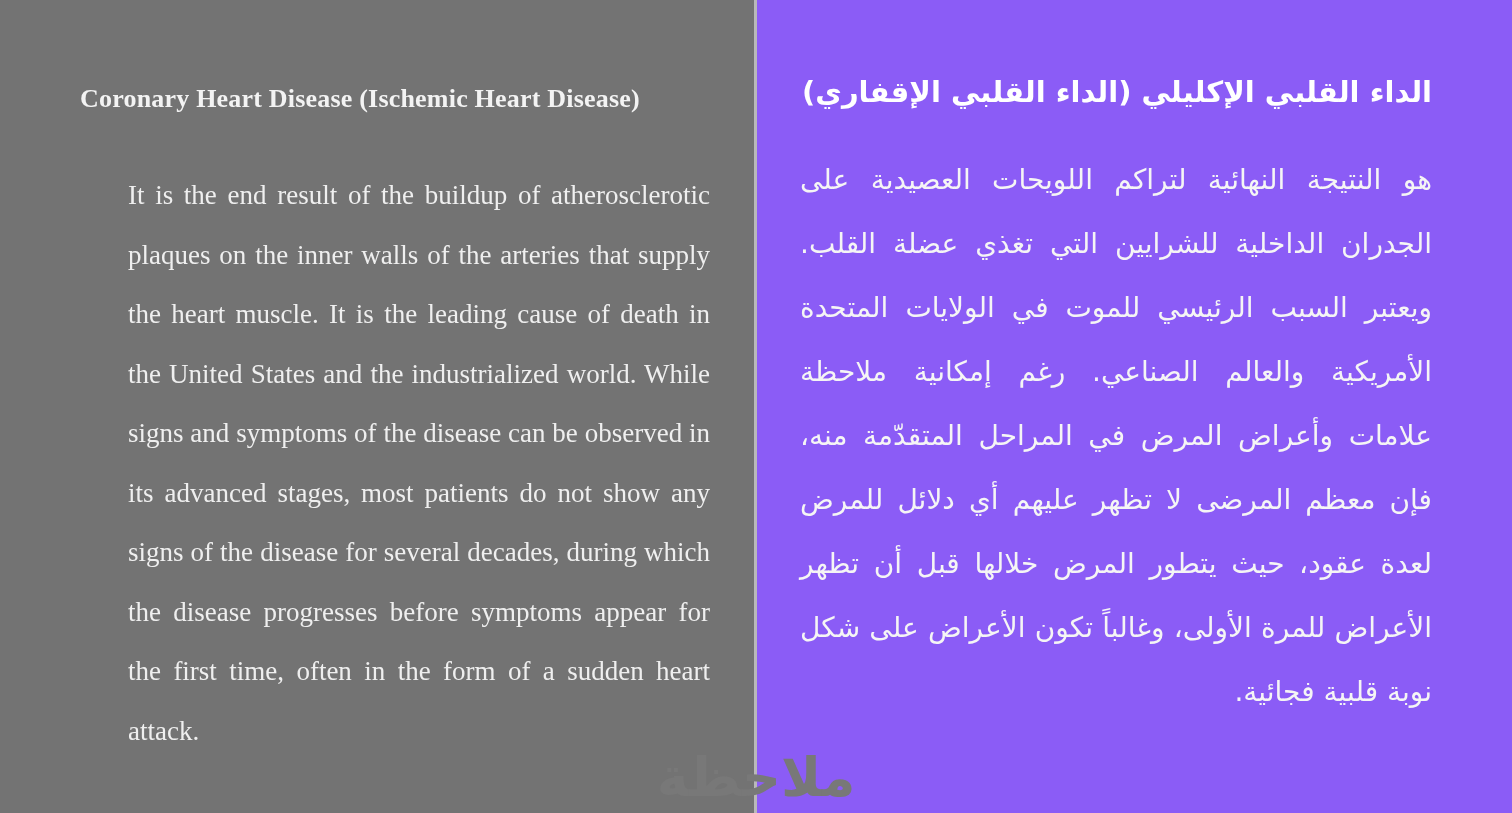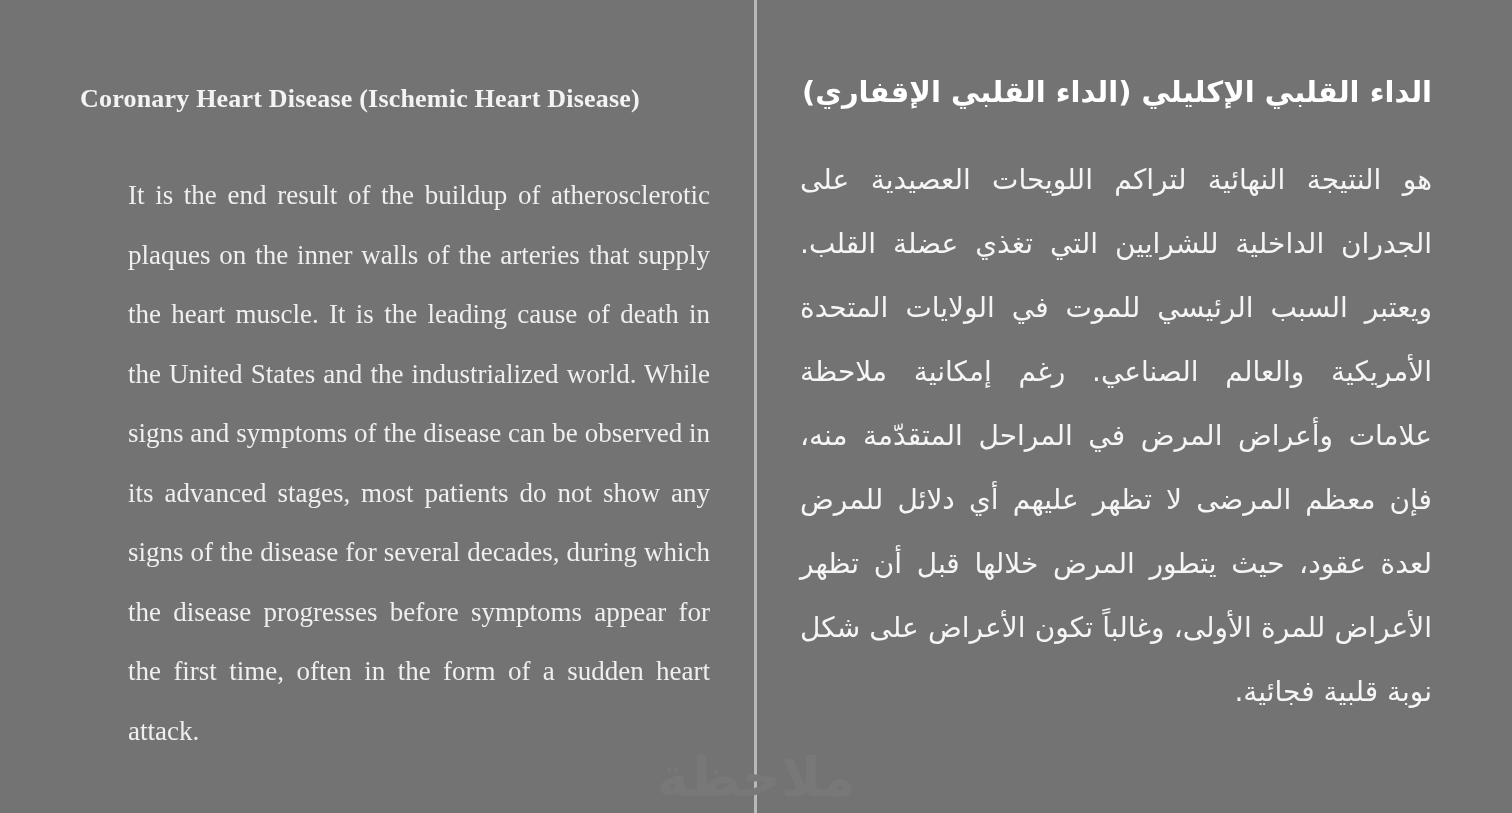--- a/index.html
+++ b/index.html
@@ -19,21 +19,21 @@
     height: 813px;
     flex: 0 0 756px;
     width: 756px;
   }
   .col-left {
     background: #737373;
     padding: 82px 46px 0 80px;
     font-family: "Liberation Serif", "DejaVu Serif", serif;
   }
   .col-right {
-    background: #737373;
+    background: #8b5cf6;
     padding: 72px 80px 0 44px;
     direction: rtl;
     font-family: "DejaVu Sans", sans-serif;
   }
   .title-en {
     font-size: 26px;
     line-height: 34px;
     color: #f3f3f3;
     font-weight: 600;
     letter-spacing: 0.2px;

